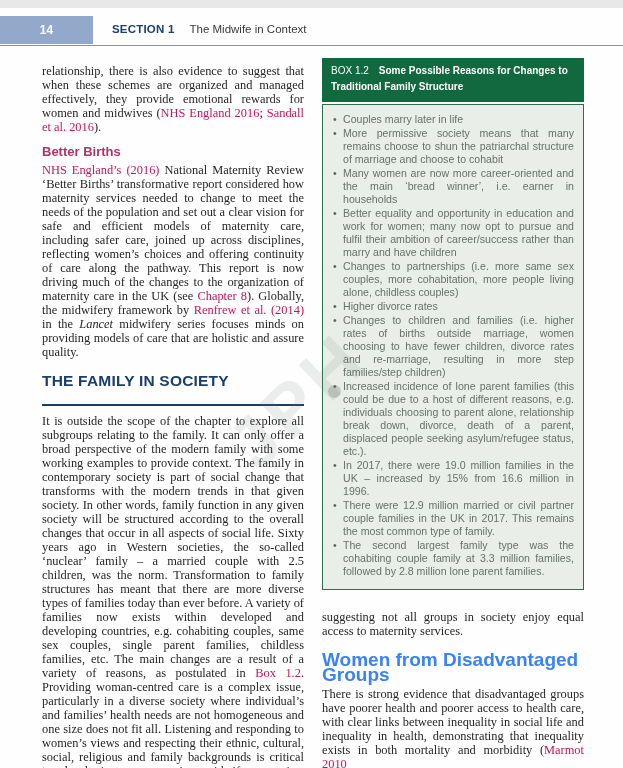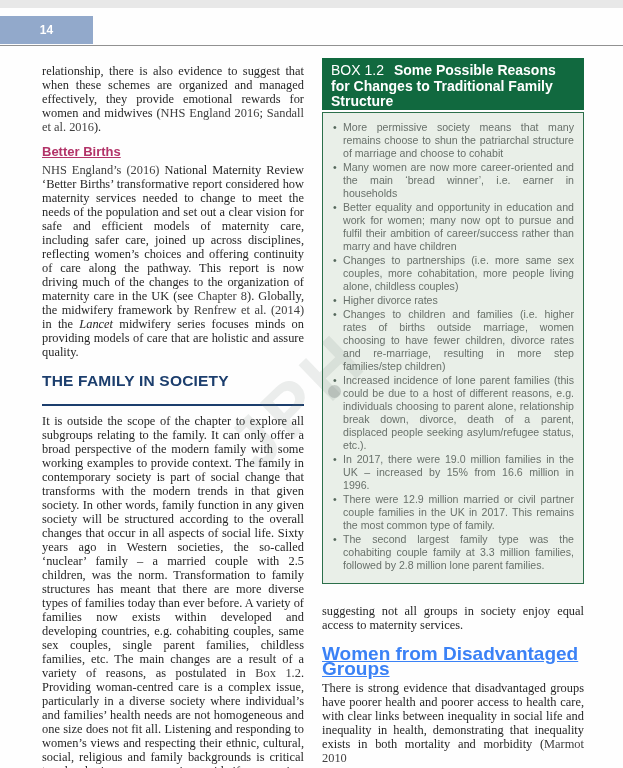--- a/index.html
+++ b/index.html
@@ -23,42 +23,41 @@
 
   
   .columns { position:absolute; top:50px; left:42px; width:542px; display:flex; gap:18px; }
   .col { width:262px; }
   .col.left { padding-top:6px; }
 
   p.body-text {
     margin:0 0 0 0; font-size:12.4px; line-height:14px; text-align:justify;
   }
 
-  .seg-link { color:#404040; cursor:pointer; }
+  .seg-link { color:#be185d; cursor:pointer; }
   .seg-italic { font-style:italic; }
 
   h3.sub-heading {
     font-family:"Liberation Sans",sans-serif; font-size:13px; line-height:15px;
     margin:10px 0 4px 0;
-    text-decoration:underline;
   }
   h3.sub-heading.magenta { color:#b23368; }
   h3.sub-heading.green   { color:#3b82f6; font-size:19px; margin-top:14px; margin-bottom:5px; }
 
   h2.main-heading {
     font-family:"Liberation Sans",sans-serif; font-size:15.5px; color:#1c3e6d;
     letter-spacing:0.2px; border-bottom:2px solid #1c3e6d; padding-bottom:14px;
     margin:13px 0 8px 0;
   }
 
   
   .box { font-family:"Liberation Sans",sans-serif; }
   .box-header {
-    background:#11693f; color:#ffffff; padding:5px 9px 0 9px;
-    font-size:14px; line-height:15.5px; margin-bottom:2px;
+    background:#11693f; color:#ffffff; padding:5px 9px 8px 9px;
+    font-size:10px; line-height:15.5px; margin-bottom:2px;
   }
   .box-header .box-label { font-weight:400; margin-right:10px; }
   .box-header .box-title { font-weight:700; }
   .box-body {
     border:1.6px solid #2b6f4a; background:#e9efe8;
     padding:8px 9px 10px 9px;
     font-size:10.6px; line-height:13px; color:#68706a; text-align:justify;
   }
   ul.box-list { list-style:none; margin:0; padding:0; }
   ul.box-list li { position:relative; padding-left:11px; margin:0 0 1px 0; }
@@ -81,40 +80,45 @@
 </style>
 </head>
 <body>
 
 <div class="page">
 
   <div class="page-header">
     <div class="page-num-box">
       <span>14</span>
     </div>
+    <div class="header-text">
+      <span class="section-label">SECTION 1</span>
+      <span class="section-title">The Midwife in Context</span>
+    </div>
   </div>
   <hr class="header-rule">
 
   <div class="columns">
 
     <div class="col left">
       <p class="body-text"><span>relationship, there is also evidence to suggest that when these schemes are organized and managed effectively, they provide emotional rewards for women and midwives (</span><span class="seg-link">NHS England 2016</span><span>; </span><span class="seg-link">Sandall et al. 2016</span><span>).</span></p>
       <h3 class="sub-heading magenta">Better Births</h3>
       <p class="body-text"><span class="seg-link">NHS England’s (2016)</span><span> National Maternity Review ‘Better Births’ transformative report considered how maternity services needed to change to meet the needs of the population and set out a clear vision for safe and efficient models of maternity care, including safer care, joined up across disciplines, reflecting women’s choices and offering continuity of care along the pathway. This report is now driving much of the changes to the organization of maternity care in the UK (see </span><span class="seg-link">Chapter 8</span><span>). Globally, the midwifery framework by </span><span class="seg-link">Renfrew et al. (2014)</span><span> in the </span><span class="seg-italic">Lancet</span><span> midwifery series focuses minds on providing models of care that are holistic and assure quality.</span></p>
       <h2 class="main-heading">THE FAMILY IN SOCIETY</h2>
       <p class="body-text"><span>It is outside the scope of the chapter to explore all subgroups relating to the family. It can only offer a broad perspective of the modern family with some working examples to provide context. The family in contemporary society is part of social change that transforms with the modern trends in that given society. In other words, family function in any given society will be structured according to the overall changes that occur in all aspects of social life. Sixty years ago in Western societies, the so-called ‘nuclear’ family – a married couple with 2.5 children, was the norm. Transformation to family structures has meant that there are more diverse types of families today than ever before. A variety of families now exists within developed and developing countries, e.g. cohabiting couples, same sex couples, single parent families, childless families, etc. The main changes are a result of a variety of reasons, as postulated in </span><span class="seg-link">Box 1.2</span><span>. Providing woman-centred care is a complex issue, particularly in a diverse society where individual’s and families’ health needs are not homogeneous and one size does not fit all. Listening and responding to women’s views and respecting their ethnic, cultural, social, religious and family backgrounds is critical to developing a responsive midwifery service. Persistent concerns have been expressed about the poor neonatal and maternal health outcomes among disadvantaged and socially excluded groups (</span></p>
     </div>
 
     <div class="col right">
       <div class="box">
         <div class="box-header">
           <span class="box-label">BOX 1.2</span><span class="box-title">Some Possible Reasons for Changes to Traditional Family Structure</span>
         </div>
         <div class="box-body">
           <ul class="box-list">
+              <li>Couples marry later in life</li>
               <li>More permissive society means that many remains choose to shun the patriarchal structure of marriage and choose to cohabit</li>
               <li>Many women are now more career-oriented and the main ‘bread winner’, i.e. earner in households</li>
               <li>Better equality and opportunity in education and work for women; many now opt to pursue and fulfil their ambition of career/success rather than marry and have children</li>
               <li>Changes to partnerships (i.e. more same sex couples, more cohabitation, more people living alone, childless couples)</li>
               <li>Higher divorce rates</li>
               <li>Changes to children and families (i.e. higher rates of births outside marriage, women choosing to have fewer children, divorce rates and re-marriage, resulting in more step families/step children)</li>
               <li>Increased incidence of lone parent families (this could be due to a host of different reasons, e.g. individuals choosing to parent alone, relationship break down, divorce, death of a parent, displaced people seeking asylum/refugee status, etc.).</li>
             </ul>
           <ul class="box-list">
               <li>In 2017, there were 19.0 million families in the UK – increased by 15% from 16.6 million in 1996.</li>

